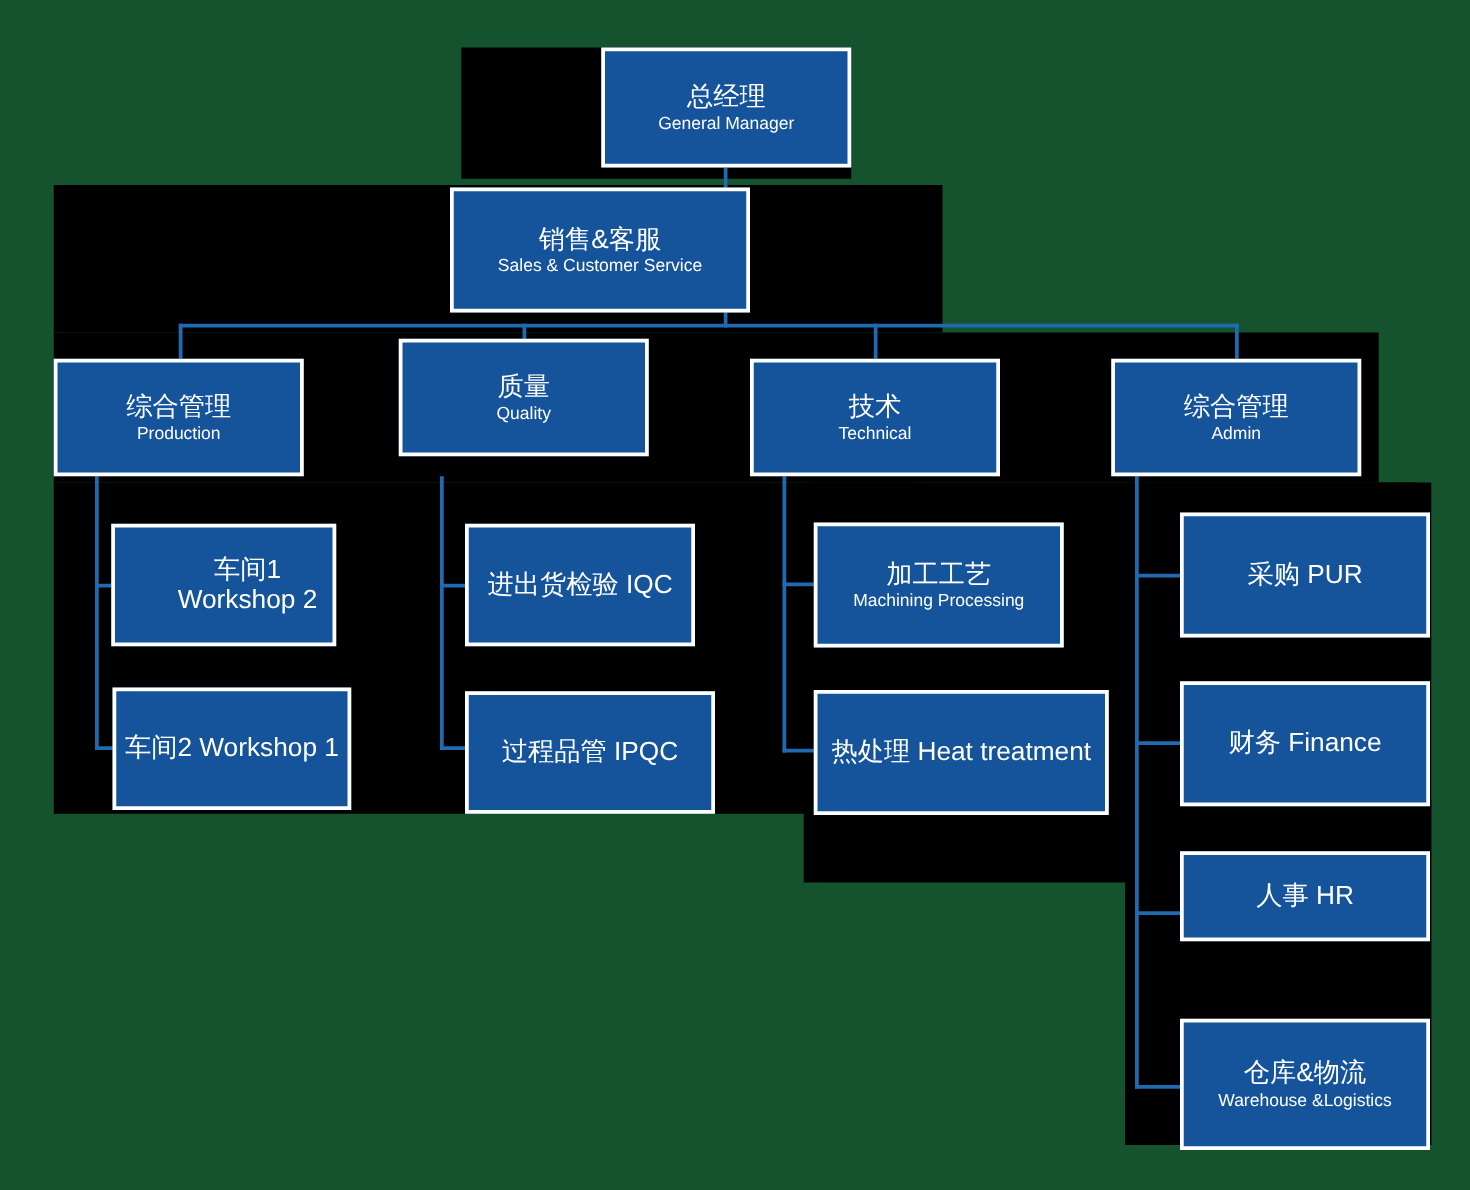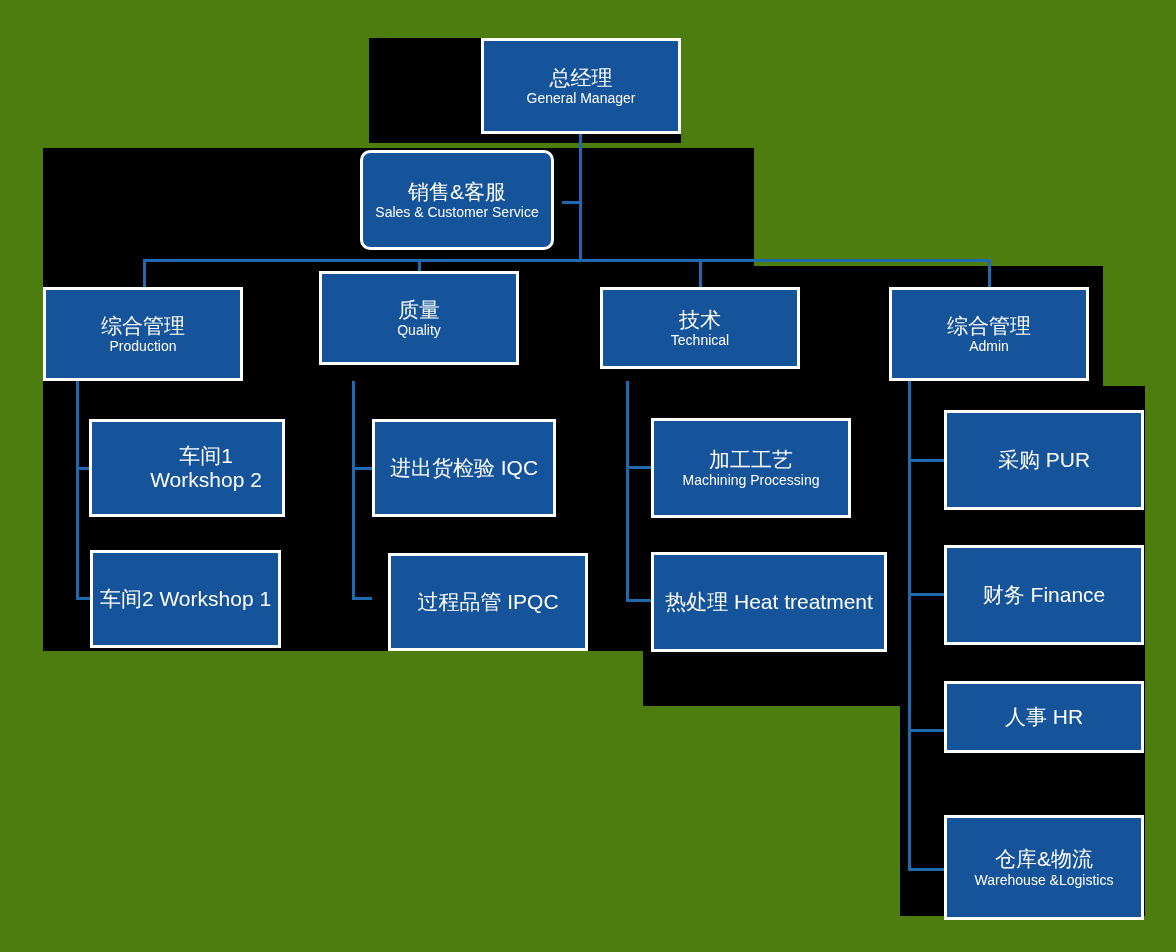--- a/index.html
+++ b/index.html
@@ -5,21 +5,21 @@
 <style>
   html, body {
     margin: 0;
     padding: 0;
     background: #ffffff;
   }
   #canvas {
     position: relative;
     width: 1176px;
     height: 952px;
-    background: #4d7c0f;
+    background: #14532d;
     overflow: hidden;
     font-family: "Liberation Sans", "DejaVu Sans", sans-serif;
   }
 
   
   .plate {
     position: absolute;
     background: #000000;
     z-index: 1;
   }
@@ -104,58 +104,58 @@
   <div class="conn" style="left:908px; top:459px; width:39px; height:3px;"></div>
   <div class="conn" style="left:908px; top:593px; width:39px; height:3px;"></div>
   <div class="conn" style="left:908px; top:729px; width:39px; height:3px;"></div>
   <div class="conn" style="left:908px; top:868px; width:39px; height:3px;"></div>
 
   <div class="node" style="left:481px; top:38px; width:200px; height:96px;">
     <span class="cn">总经理</span>
     <span class="en">General Manager</span>
   </div>
 
-  <div class="node" style="left:360px; top:150px; width:194px; height:100px;border-radius:10px;">
+  <div class="node" style="left:360px; top:150px; width:240px; height:100px;">
     <span class="cn">销售&amp;客服</span>
     <span class="en">Sales &amp; Customer Service</span>
   </div>
 
   <div class="node" style="left:43px; top:287px; width:200px; height:94px;">
     <span class="cn">综合管理</span>
     <span class="en">Production</span>
   </div>
 
   <div class="node" style="left:319px; top:271px; width:200px; height:94px;">
     <span class="cn">质量</span>
     <span class="en">Quality</span>
   </div>
 
-  <div class="node" style="left:600px; top:287px; width:200px; height:82px;">
+  <div class="node" style="left:600px; top:287px; width:200px; height:94px;">
     <span class="cn">技术</span>
     <span class="en">Technical</span>
   </div>
 
   <div class="node" style="left:889px; top:287px; width:200px; height:94px;">
     <span class="cn">综合管理</span>
     <span class="en">Admin</span>
   </div>
 
-  <div class="node oneline" style="left:89px; top:419px; width:196px; height:98px;padding-left:42px;">
+  <div class="node oneline" style="left:89px; top:419px; width:180px; height:98px;padding-left:42px;">
     <span><span class="cn">车间1</span><span class="en"> Workshop 2</span></span>
   </div>
 
   <div class="node oneline" style="left:90px; top:550px; width:191px; height:98px;">
     <span><span class="cn">车间2</span><span class="en"> Workshop 1</span></span>
   </div>
 
   <div class="node oneline" style="left:372px; top:419px; width:184px; height:98px;">
     <span><span class="cn">进出货检验</span><span class="en"> IQC</span></span>
   </div>
 
-  <div class="node oneline" style="left:388px; top:553px; width:200px; height:98px;">
+  <div class="node oneline" style="left:372px; top:553px; width:200px; height:98px;">
     <span><span class="cn">过程品管</span><span class="en"> IPQC</span></span>
   </div>
 
   <div class="node" style="left:651px; top:418px; width:200px; height:100px;">
     <span class="cn">加工工艺</span>
     <span class="en">Machining Processing</span>
   </div>
 
   <div class="node oneline" style="left:651px; top:552px; width:236px; height:100px;">
     <span><span class="cn">热处理</span><span class="en"> Heat treatment</span></span>

